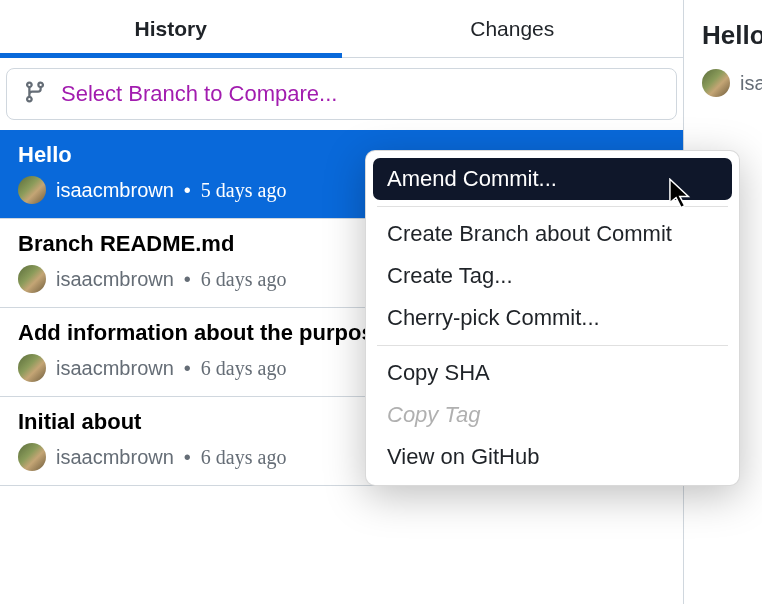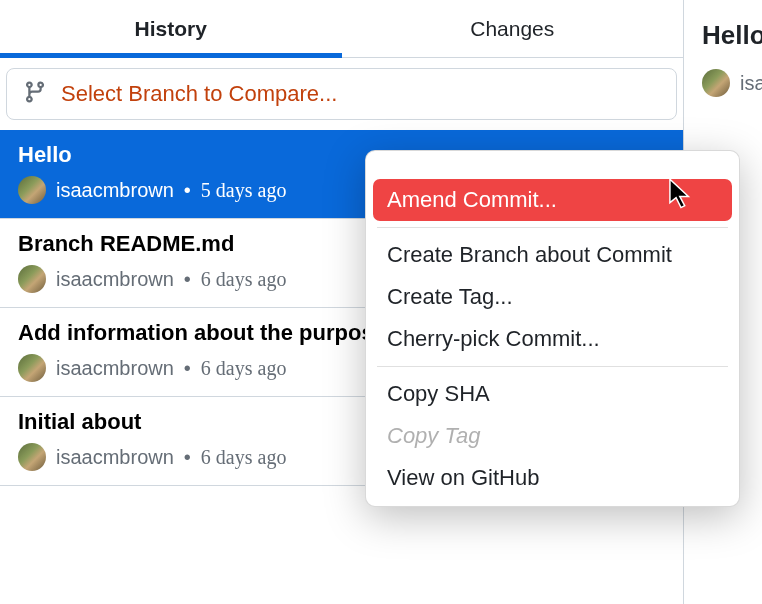--- a/index.html
+++ b/index.html
@@ -51,21 +51,21 @@
       align-items: center;
       padding: 0 16px;
       cursor: pointer;
     }
     .branch-icon {
       margin-right: 14px;
       color: #656d76;
     }
     .branch-placeholder {
       font-size: 22px;
-      color: #c2410c;
+      color: #a21caf;
     }
     .commit-list {
       display: flex;
       flex-direction: column;
     }
     .commit-item {
       padding: 12px 18px 14px 18px;
       border-bottom: 1px solid #d0d7de;
       cursor: pointer;
     }
@@ -147,23 +147,22 @@
     }
     .menu-item {
       padding: 8px 14px;
       font-size: 22px;
       color: #1f2328;
       border-radius: 7px;
       cursor: pointer;
       white-space: nowrap;
     }
     .menu-item.highlighted {
-      background: #ef4444;
+      background: #0f172a;
       color: #ffffff;
-      margin-top: 21px;
     }
     .menu-item.disabled {
       color: #b0b0b0;
       cursor: default;
       font-style: italic;
     }
     .menu-separator {
       height: 1px;
       background: #e0e0e0;
       margin: 6px 4px;

